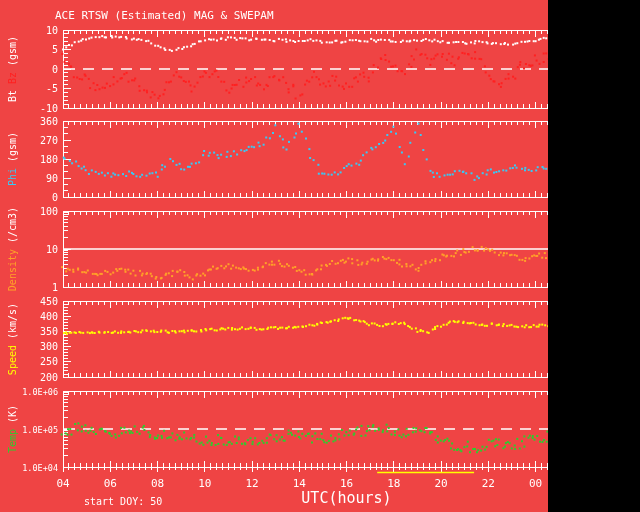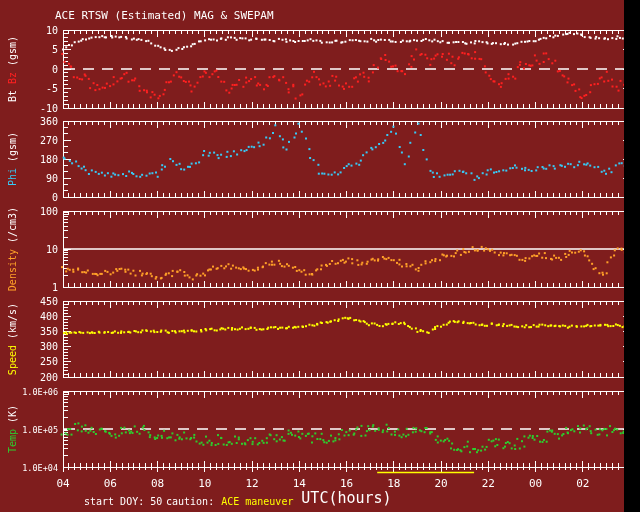--- a/index.html
+++ b/index.html
@@ -1,16 +1,16 @@
 <!DOCTYPE html>
 <html><head>
 <meta charset="utf-8">
 <style>
   html,body{margin:0;padding:0;background:#000;}
-  .screen{position:relative;width:624px;height:512px;background:#7f1d1d;overflow:hidden;
+  .screen{position:relative;width:548px;height:512px;background:#ef4444;overflow:hidden;
           font-family:"DejaVu Sans Mono",monospace;color:#fff;}
   .screen svg{position:absolute;left:0;top:0;}
   svg text{font-family:"DejaVu Sans Mono",monospace;}
   .title-left{position:absolute;left:55px;top:9px;font-size:11px;letter-spacing:0;white-space:pre;}
   .title-right{position:absolute;right:10px;top:9px;font-size:11px;white-space:pre;}
   .utc-label{position:absolute;left:63px;top:489px;width:567px;text-align:center;font-size:15px;}
   .foot{position:absolute;top:496px;font-size:10px;white-space:pre;}
   .foot-doy{left:64px;margin-left:20px;}
   .foot-caution{left:166px;}
   .foot-created{right:12px;}
@@ -1485,14 +1485,13 @@
       <text x="488.3" y="487" text-anchor="middle" font-size="11" fill="#fff">22</text>
       <text x="535.5" y="487" text-anchor="middle" font-size="11" fill="#fff">00</text>
       <text x="582.8" y="487" text-anchor="middle" font-size="11" fill="#fff">02</text>
       <text x="630.0" y="487" text-anchor="middle" font-size="11" fill="#fff">04</text>
       <line x1="377.2" x2="474.1" y1="472.5" y2="472.5" stroke="#ffff00" stroke-width="1.6"></line>
     </svg>
 
   <div class="utc-label">UTC(hours)</div>
 
   <div class="foot foot-doy">start DOY: 50</div>
-  <div class="foot foot-caution"><span>caution:</span><span class="yellow">ACE maneuver</span></div>
 </div>
 
 </body></html>

